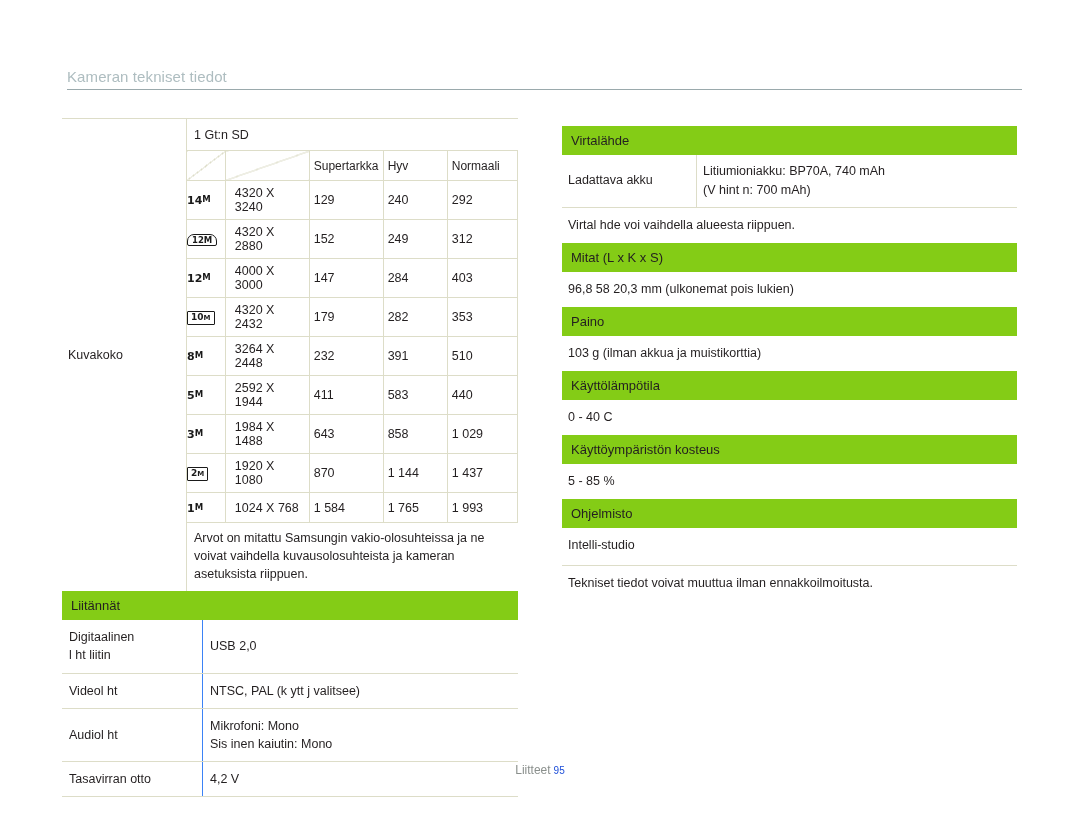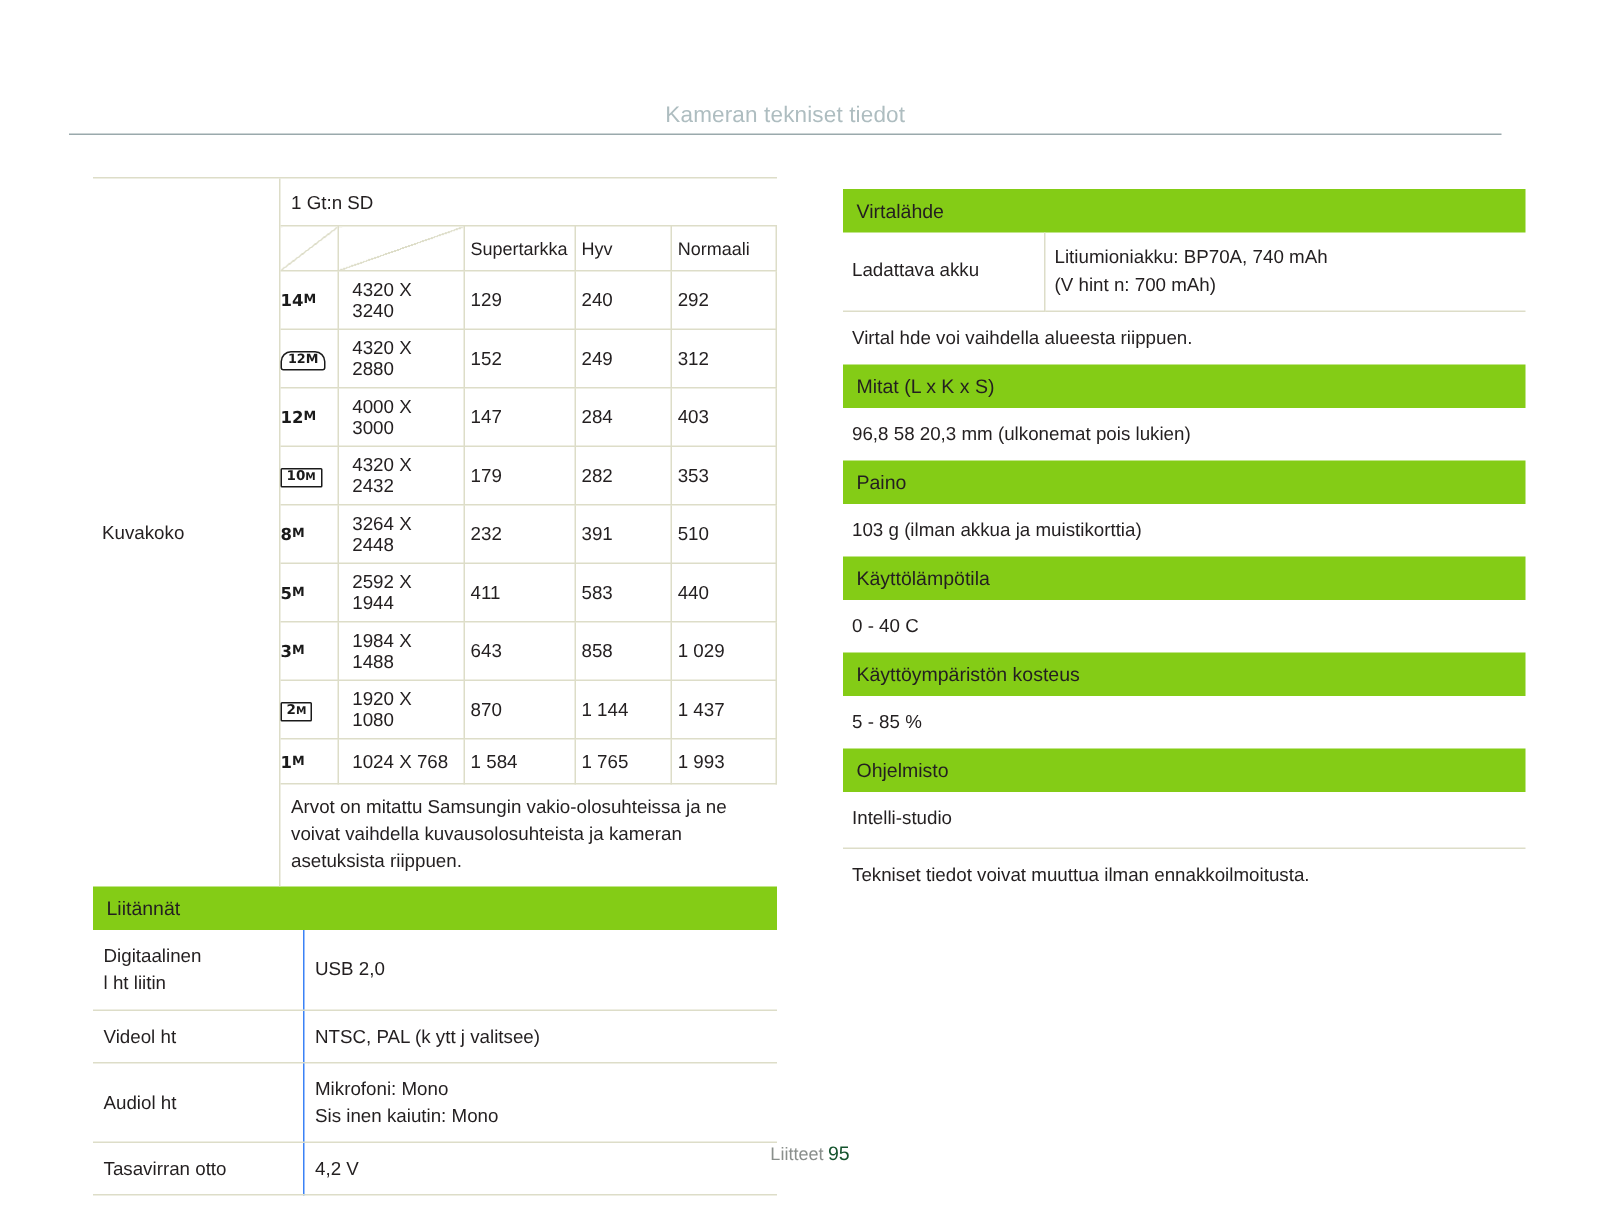--- a/index.html
+++ b/index.html
@@ -16,24 +16,23 @@
   }
   .page {
     position: relative;
     width: 1080px;
     height: 815px;
   }
 
   
   .page-head {
     position: absolute;
-    left: 46px;
+    left: 67px;
     top: 68px;
     width: 955px;
-    text-align: center;
   }
   .page-head-title {
     font-size: 15px;
     color: #aebdc0;
     letter-spacing: 0.1px;
     padding-bottom: 4px;
   }
   .page-head-rule {
     height: 1px;
     background: #9aa9ac;
@@ -220,22 +219,22 @@
     top: 760px;
     width: 1080px;
     text-align: center;
     color: #6f7573;
   }
   .footer .sec {
     font-size: 12px;
     color: #8a8f8c;
   }
   .footer .pg {
-    font-size: 13px;
-    color: #14532d;
+    font-size: 10px;
+    color: #1d4ed8;
     margin-left: 3px;
   }
 </style>
 </head>
 <body>
 
 <div class="page">
 
   <div class="page-head">
     <div class="page-head-title">Kameran tekniset tiedot</div>

